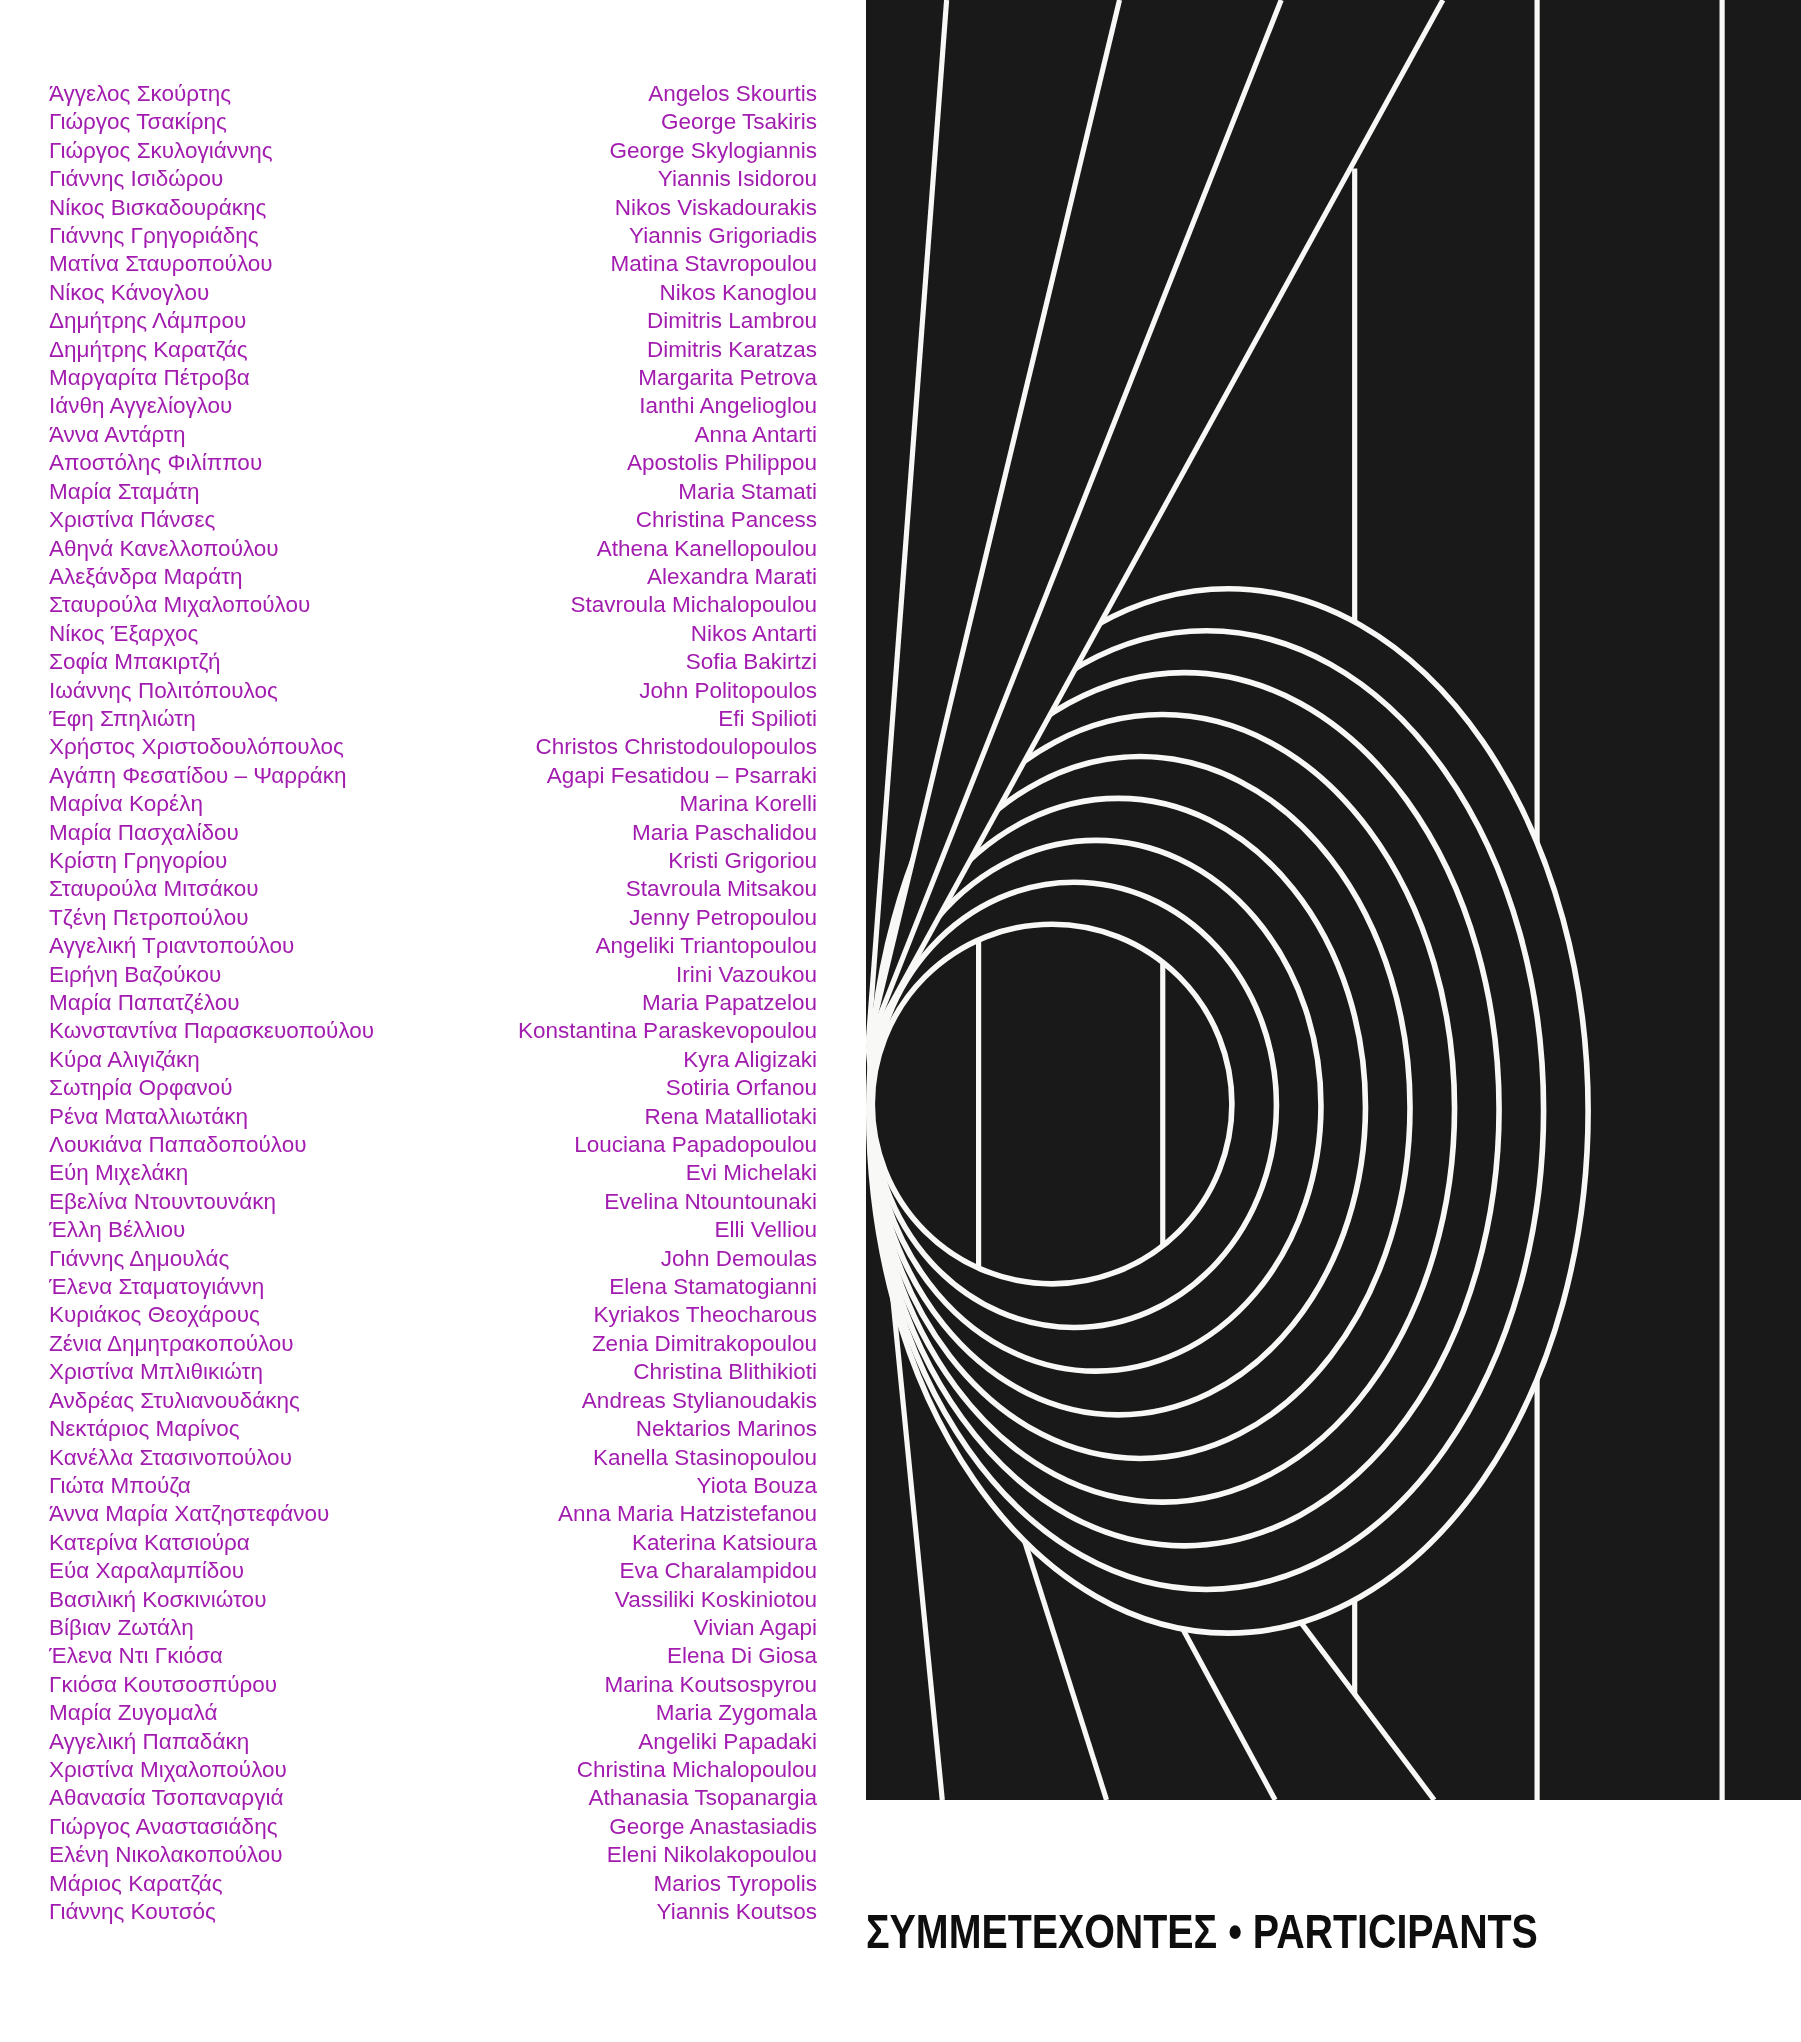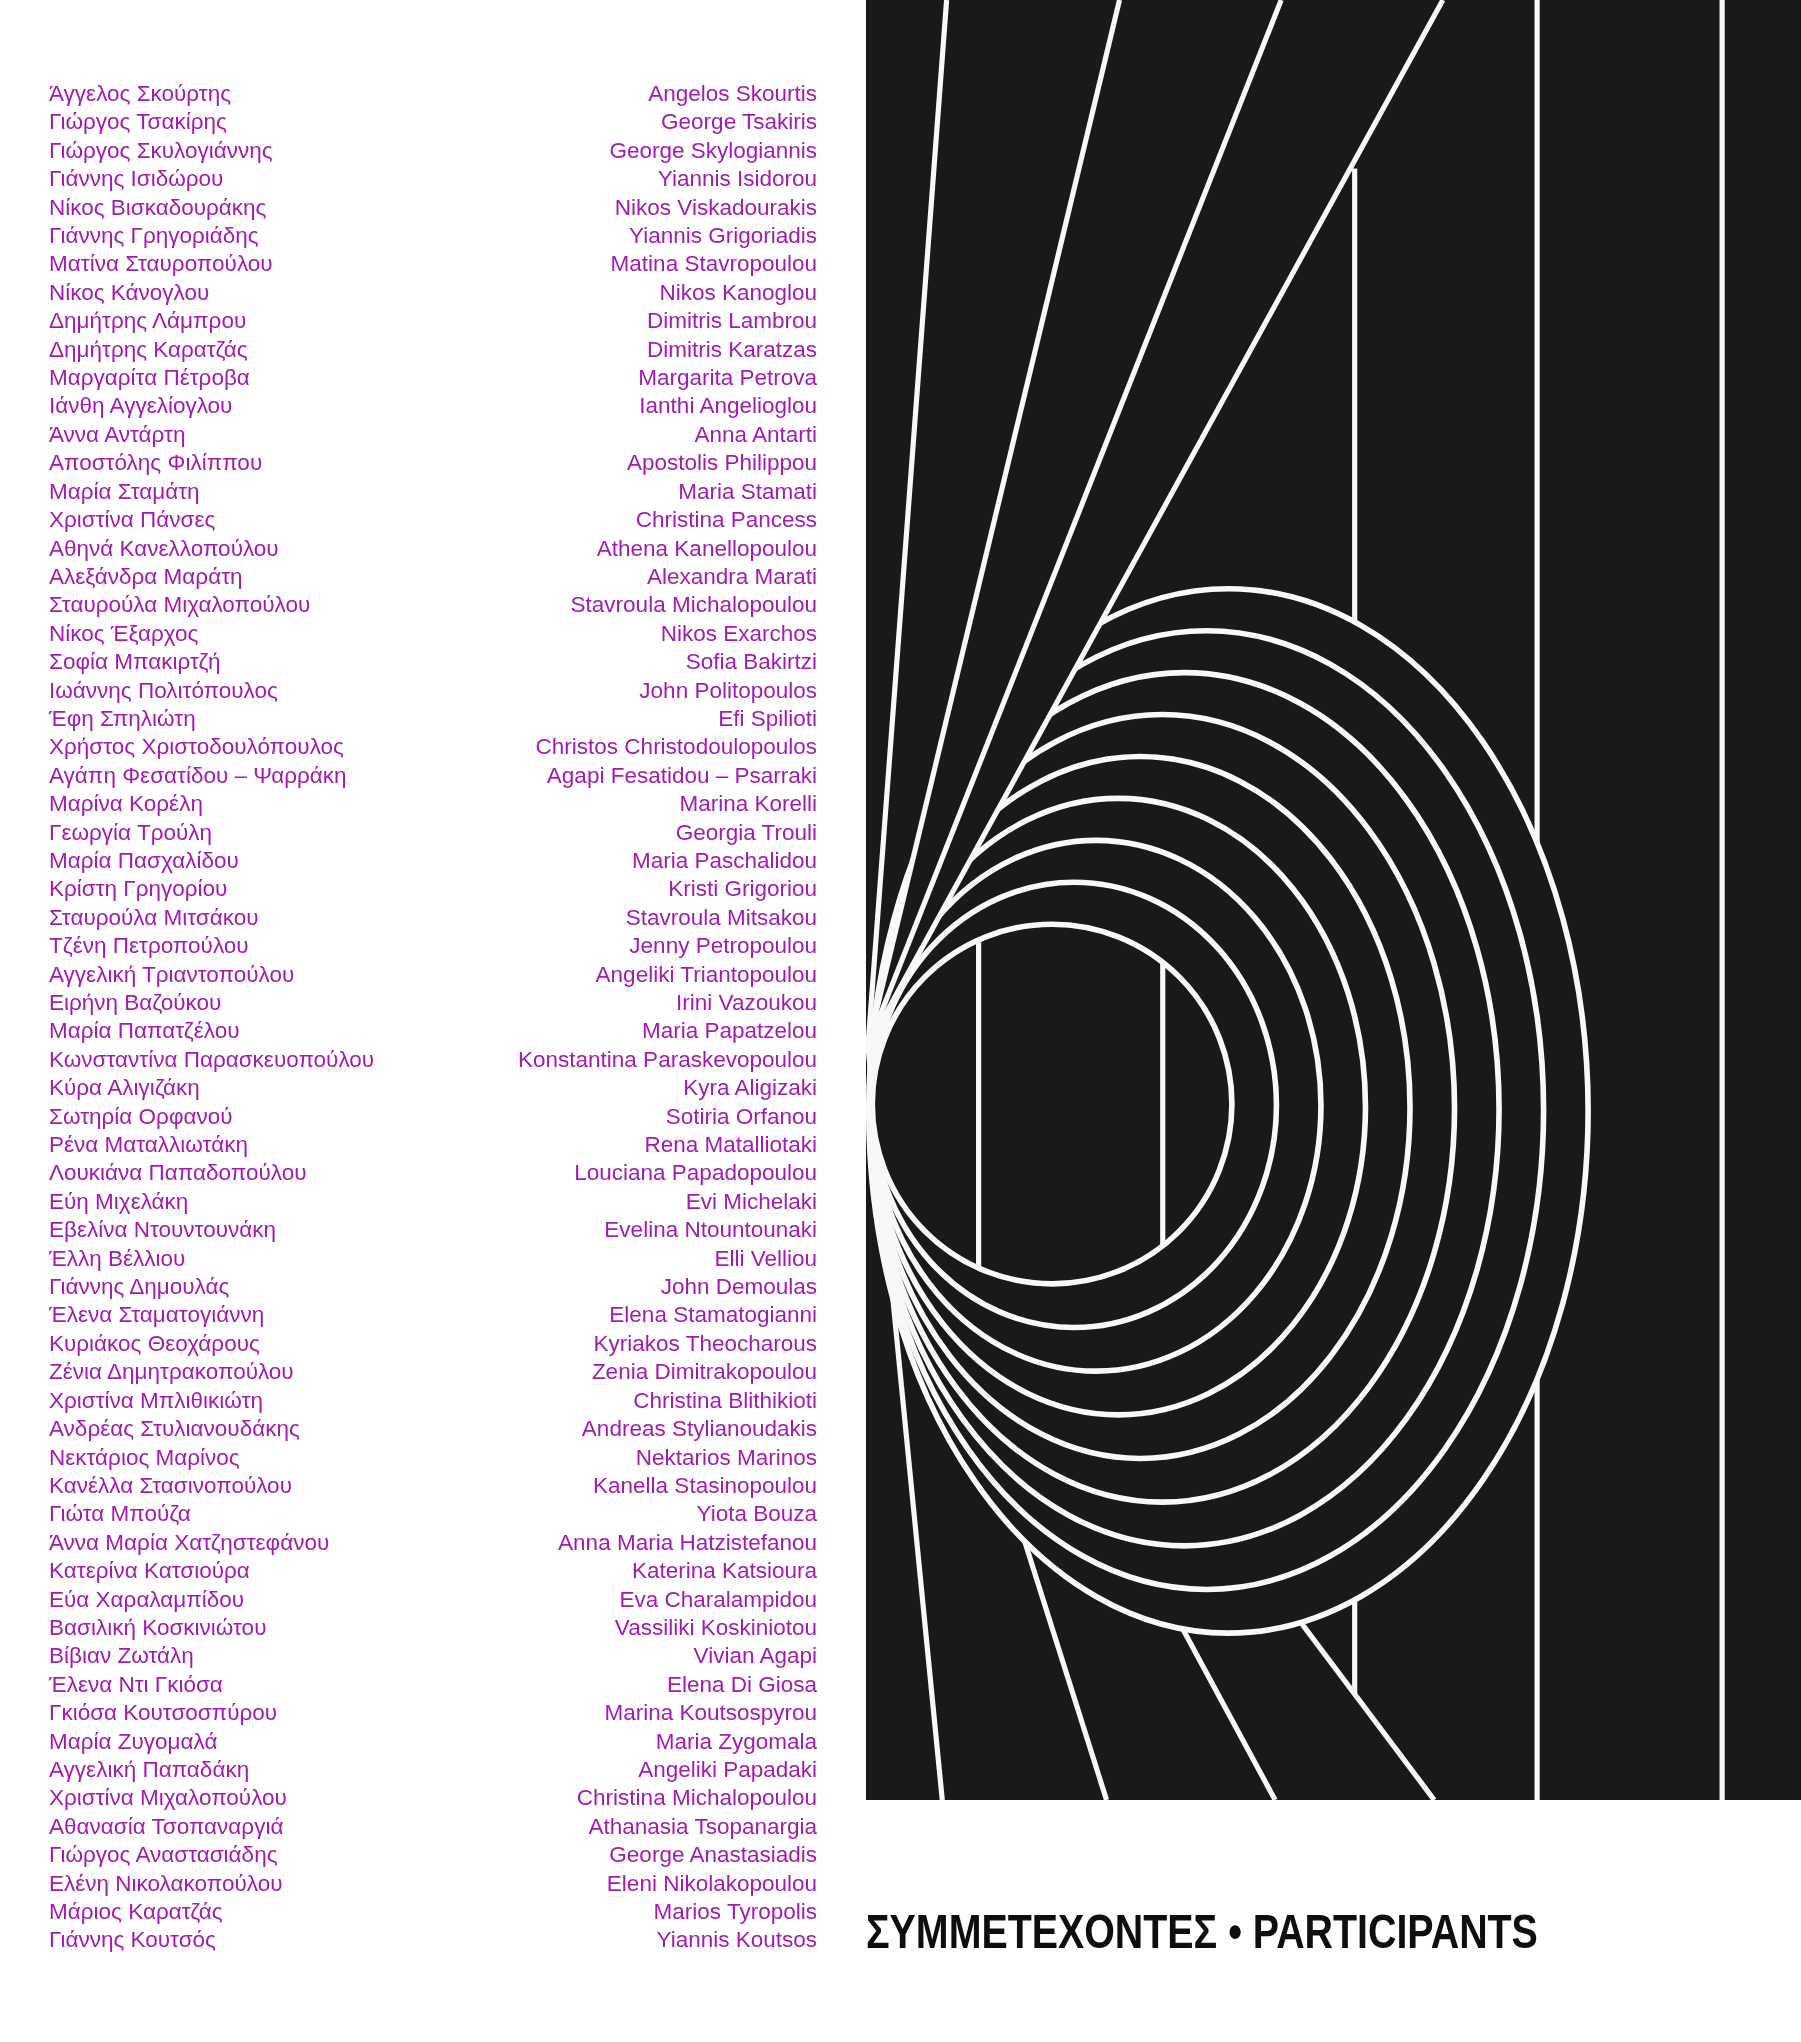--- a/index.html
+++ b/index.html
@@ -120,21 +120,21 @@
     <span class="en">Alexandra Marati</span>
   </div>
 
   <div class="row">
     <span class="gr">Σταυρούλα Μιχαλοπούλου</span>
     <span class="en">Stavroula Michalopoulou</span>
   </div>
 
   <div class="row">
     <span class="gr">Νίκος Έξαρχος</span>
-    <span class="en">Nikos Exarchos</span>
+    <span class="en">Nikos Antarti</span>
   </div>
 
   <div class="row">
     <span class="gr">Σοφία Μπακιρτζή</span>
     <span class="en">Sofia Bakirtzi</span>
   </div>
 
   <div class="row">
     <span class="gr">Ιωάννης Πολιτόπουλος</span>
     <span class="en">John Politopoulos</span>
@@ -153,24 +153,20 @@
   <div class="row">
     <span class="gr">Αγάπη Φεσατίδου – Ψαρράκη</span>
     <span class="en">Agapi Fesatidou – Psarraki</span>
   </div>
 
   <div class="row">
     <span class="gr">Μαρίνα Κορέλη</span>
     <span class="en">Marina Korelli</span>
   </div>
 
-  <div class="row">
-    <span class="gr">Γεωργία Τρούλη</span>
-    <span class="en">Georgia Trouli</span>
-  </div>
 
   <div class="row">
     <span class="gr">Μαρία Πασχαλίδου</span>
     <span class="en">Maria Paschalidou</span>
   </div>
 
   <div class="row">
     <span class="gr">Κρίστη Γρηγορίου</span>
     <span class="en">Kristi Grigoriou</span>
   </div>

